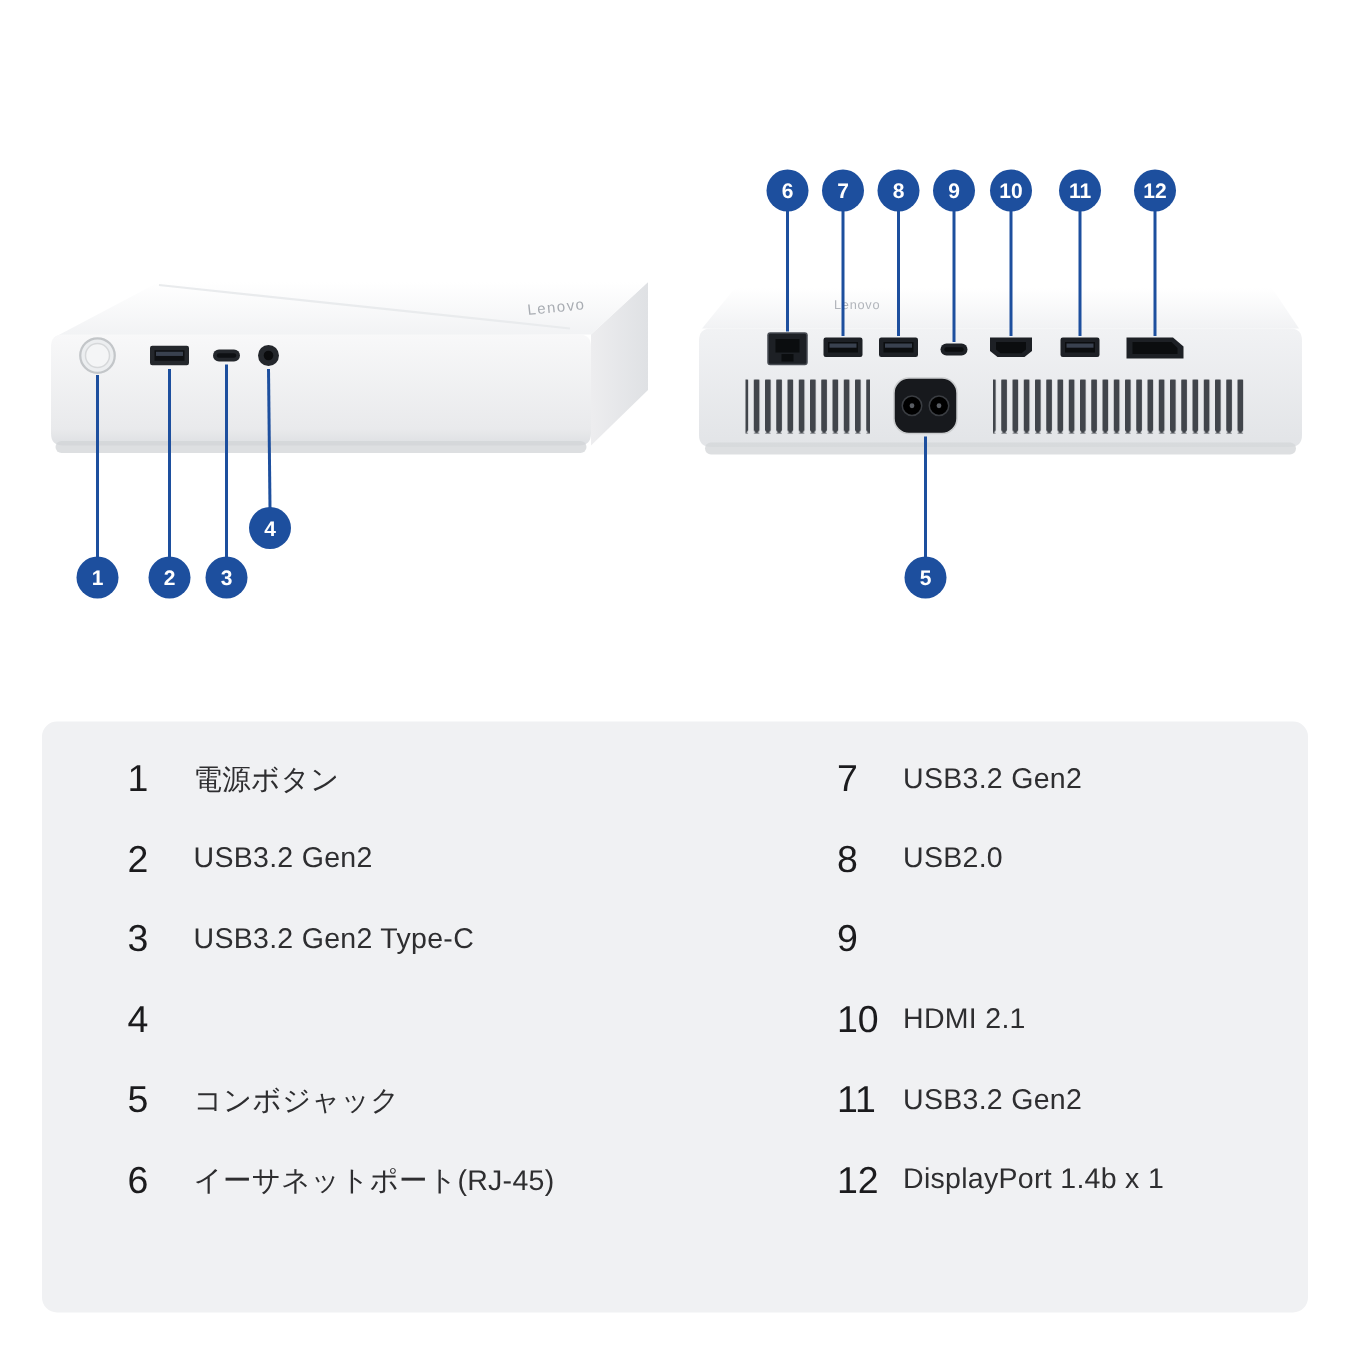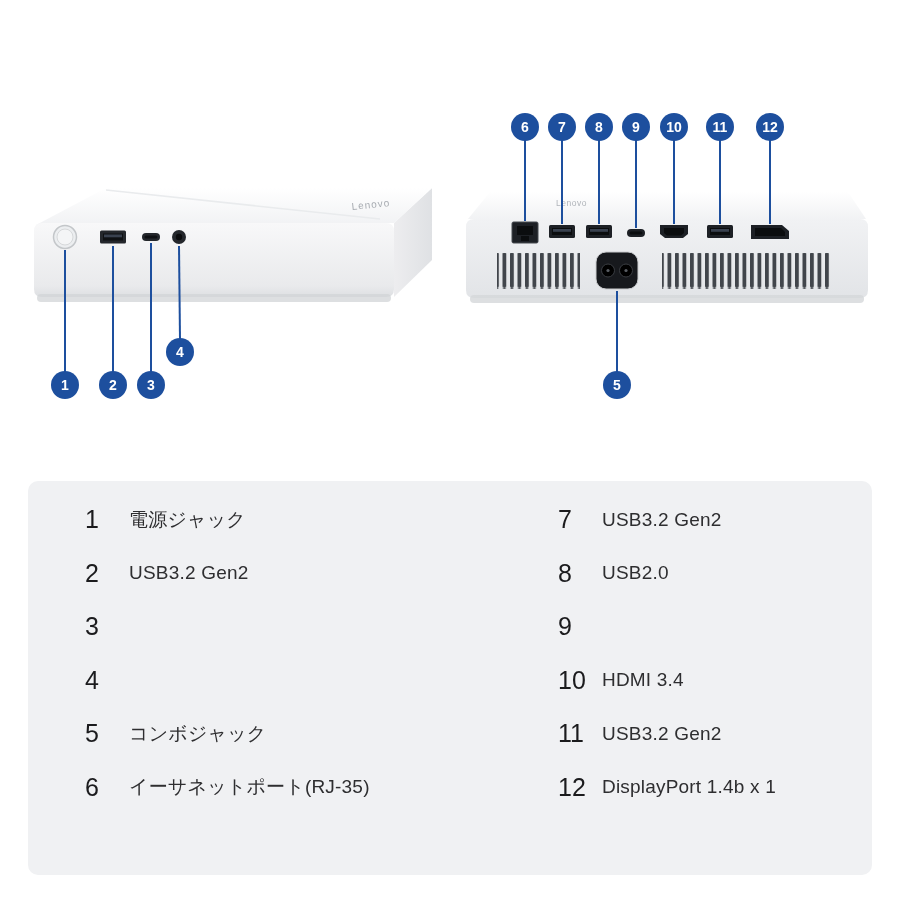--- a/index.html
+++ b/index.html
@@ -176,56 +176,57 @@
   <div class="callout" style="left:585px; top:113px;">8</div>
   <div class="callout" style="left:622px; top:113px;">9</div>
   <div class="callout" style="left:660px; top:113px;">10</div>
   <div class="callout" style="left:706px; top:113px;">11</div>
   <div class="callout" style="left:756px; top:113px;">12</div>
 
   <div class="legend">
     <div class="legend-col left">
       <div class="legend-row">
         <span class="legend-num">1</span>
-        <span class="legend-label">電源ジャック</span>
+        <span class="legend-label">電源ボタン</span>
       </div>
       <div class="legend-row">
         <span class="legend-num">2</span>
         <span class="legend-label">USB3.2 Gen2</span>
       </div>
       <div class="legend-row">
         <span class="legend-num">3</span>
+        <span class="legend-label">USB3.2 Gen2 Type-C</span>
       </div>
       <div class="legend-row">
         <span class="legend-num">4</span>
       </div>
       <div class="legend-row">
         <span class="legend-num">5</span>
         <span class="legend-label">コンボジャック</span>
       </div>
       <div class="legend-row">
         <span class="legend-num">6</span>
-        <span class="legend-label">イーサネットポート(RJ-35)</span>
+        <span class="legend-label">イーサネットポート(RJ-45)</span>
       </div>
     </div>
     <div class="legend-col right">
       <div class="legend-row">
         <span class="legend-num">7</span>
         <span class="legend-label">USB3.2 Gen2</span>
       </div>
       <div class="legend-row">
         <span class="legend-num">8</span>
         <span class="legend-label">USB2.0</span>
       </div>
       <div class="legend-row">
         <span class="legend-num">9</span>
       </div>
       <div class="legend-row">
         <span class="legend-num">10</span>
-        <span class="legend-label">HDMI 3.4</span>
+        <span class="legend-label">HDMI 2.1</span>
       </div>
       <div class="legend-row">
         <span class="legend-num">11</span>
         <span class="legend-label">USB3.2 Gen2</span>
       </div>
       <div class="legend-row">
         <span class="legend-num">12</span>
         <span class="legend-label">DisplayPort 1.4b x 1</span>
       </div>
     </div>

